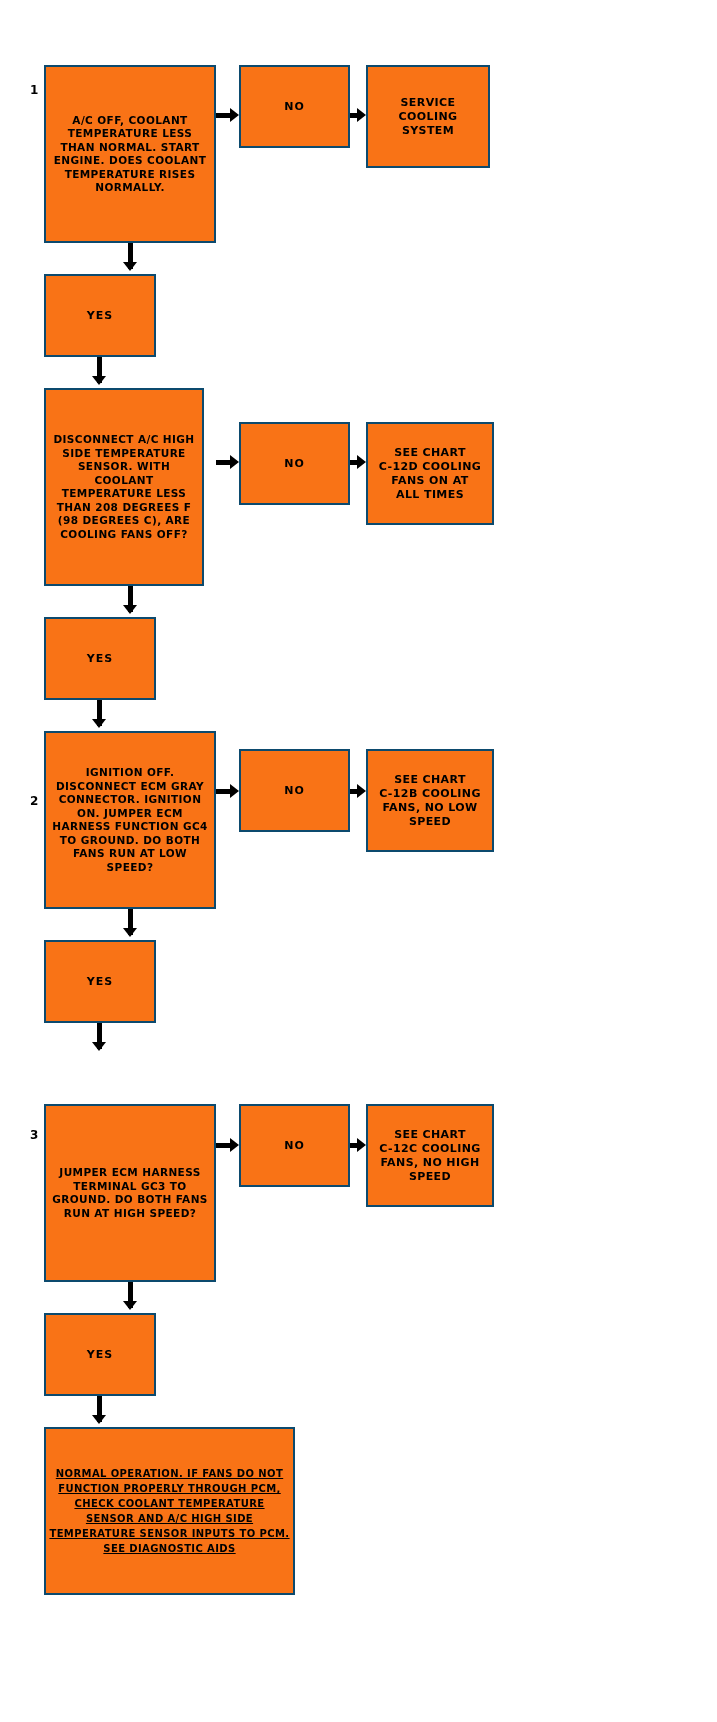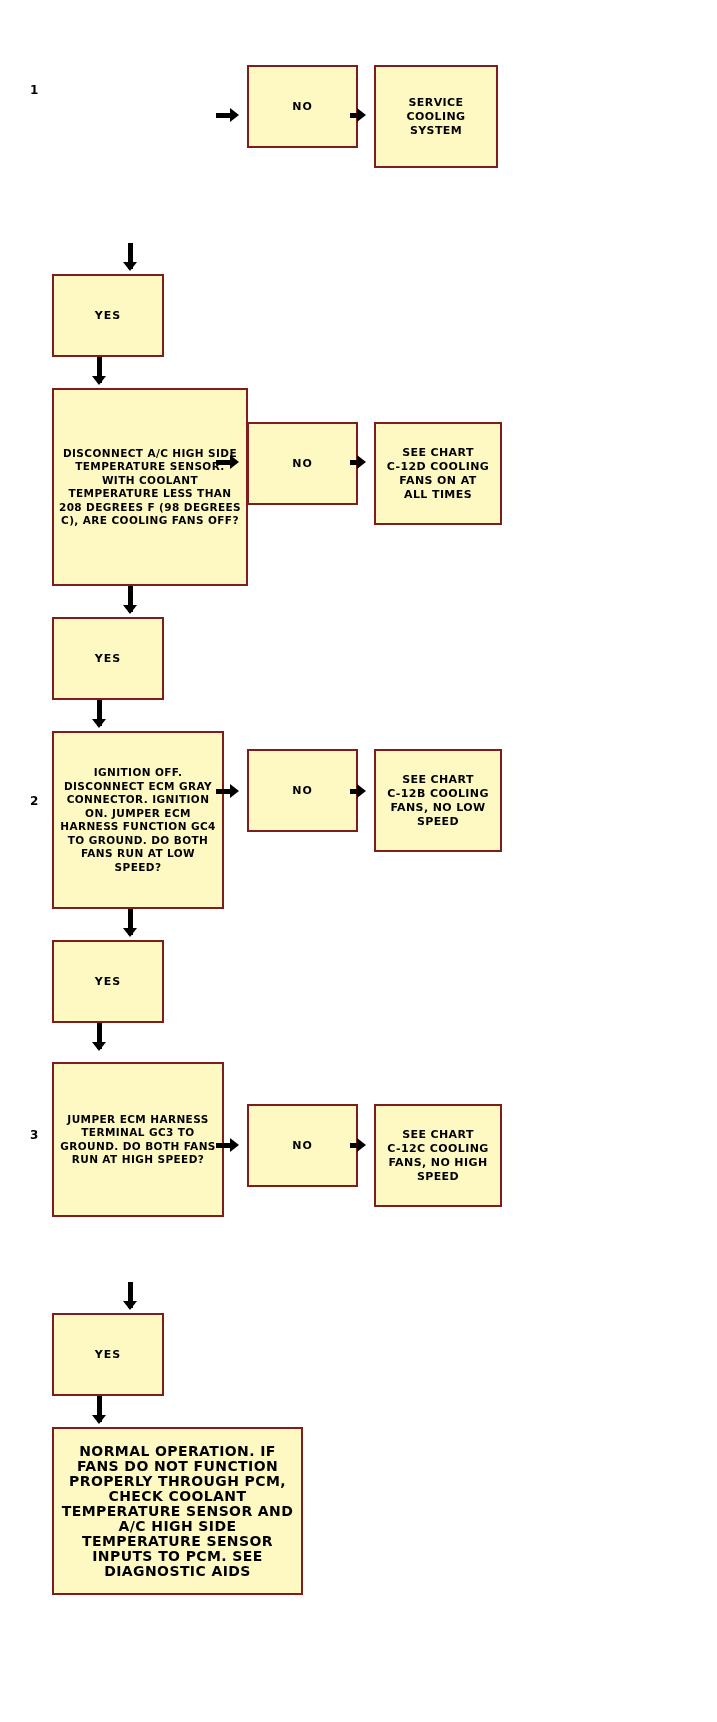--- a/index.html
+++ b/index.html
@@ -14,40 +14,39 @@
   #chart-canvas {
     position: relative;
     width: 717px;
     height: 1722px;
     background: #ffffff;
     overflow: hidden;
   }
   .node {
     position: absolute;
     box-sizing: border-box;
-    border: 2px solid #7f1d1d;
-    background: #fef9c3;
+    border: 2px solid #0c4a6e;
+    background: #f97316;
     display: flex;
     align-items: center;
     justify-content: center;
     text-align: center;
     color: #000000;
     font-family: "DejaVu Sans", sans-serif;
     font-weight: bold;
     font-size: 10.5px;
     line-height: 13.5px;
     letter-spacing: 0.4px;
     padding: 2px 3px;
     white-space: pre-line;
-    margin-left: 8px;
   }
   .node.question { font-size: 10.5px; }
   .node.yesno { font-size: 11px; letter-spacing: 1px; }
   .node.result { font-size: 11px; line-height: 14px; }
-  .node.final { font-size: 14px; line-height: 15px; }
+  .node.final { font-size: 10px; line-height: 15px; text-decoration: underline; }
 
   .step-num {
     position: absolute;
     font-family: "DejaVu Sans", sans-serif;
     font-weight: bold;
     font-size: 12px;
     color: #000000;
     line-height: 12px;
   }
 
@@ -76,20 +75,21 @@
     border-left: 9px solid #000000;
   }
 </style>
 </head>
 <body>
 
 <div id="chart-canvas">
 
   <div class="step-num" style="left:30px; top:84px;">1</div>
 
+  <div class="node question" style="left:44px; top:65px; width:172px; height:178px;">A/C OFF, COOLANT TEMPERATURE LESS THAN NORMAL. START ENGINE. DOES COOLANT TEMPERATURE RISES NORMALLY.</div>
 
   <div class="conn conn-h" style="left:216px; top:113px; width:16px;"></div>
   <div class="arrow-right" style="left:230px; top:108px;"></div>
 
   <div class="node yesno" style="left:239px; top:65px; width:111px; height:83px;">NO</div>
 
   <div class="conn conn-h" style="left:350px; top:113px; width:9px;"></div>
   <div class="arrow-right" style="left:357px; top:108px;"></div>
 
   <div class="node result" style="left:366px; top:65px; width:124px; height:103px;">SERVICE
@@ -97,21 +97,21 @@
 SYSTEM</div>
 
   <div class="conn conn-v" style="left:128px; top:243px; height:26px;"></div>
   <div class="arrow-down" style="left:123px; top:262px;"></div>
 
   <div class="node yesno" style="left:44px; top:274px; width:112px; height:83px;">YES</div>
 
   <div class="conn conn-v" style="left:97px; top:357px; height:26px;"></div>
   <div class="arrow-down" style="left:92px; top:376px;"></div>
 
-  <div class="node question" style="left:44px; top:388px; width:196px; height:198px;">DISCONNECT A/C HIGH SIDE TEMPERATURE SENSOR. WITH COOLANT TEMPERATURE LESS THAN 208 DEGREES F (98 DEGREES C), ARE COOLING FANS OFF?</div>
+  <div class="node question" style="left:44px; top:388px; width:160px; height:198px;">DISCONNECT A/C HIGH SIDE TEMPERATURE SENSOR. WITH COOLANT TEMPERATURE LESS THAN 208 DEGREES F (98 DEGREES C), ARE COOLING FANS OFF?</div>
 
   <div class="conn conn-h" style="left:216px; top:460px; width:16px;"></div>
   <div class="arrow-right" style="left:230px; top:455px;"></div>
 
   <div class="node yesno" style="left:239px; top:422px; width:111px; height:83px;">NO</div>
 
   <div class="conn conn-h" style="left:350px; top:460px; width:9px;"></div>
   <div class="arrow-right" style="left:357px; top:455px;"></div>
 
   <div class="node result" style="left:366px; top:422px; width:128px; height:103px;">SEE CHART
@@ -147,21 +147,21 @@
   <div class="conn conn-v" style="left:128px; top:909px; height:26px;"></div>
   <div class="arrow-down" style="left:123px; top:928px;"></div>
 
   <div class="node yesno" style="left:44px; top:940px; width:112px; height:83px;">YES</div>
 
   <div class="conn conn-v" style="left:97px; top:1023px; height:26px;"></div>
   <div class="arrow-down" style="left:92px; top:1042px;"></div>
 
   <div class="step-num" style="left:30px; top:1129px;">3</div>
 
-  <div class="node question" style="left:44px; top:1062px; width:172px; height:155px;">JUMPER ECM HARNESS TERMINAL GC3 TO GROUND. DO BOTH FANS RUN AT HIGH SPEED?</div>
+  <div class="node question" style="left:44px; top:1104px; width:172px; height:178px;">JUMPER ECM HARNESS TERMINAL GC3 TO GROUND. DO BOTH FANS RUN AT HIGH SPEED?</div>
 
   <div class="conn conn-h" style="left:216px; top:1143px; width:16px;"></div>
   <div class="arrow-right" style="left:230px; top:1138px;"></div>
 
   <div class="node yesno" style="left:239px; top:1104px; width:111px; height:83px;">NO</div>
 
   <div class="conn conn-h" style="left:350px; top:1143px; width:9px;"></div>
   <div class="arrow-right" style="left:357px; top:1138px;"></div>
 
   <div class="node result" style="left:366px; top:1104px; width:128px; height:103px;">SEE CHART

